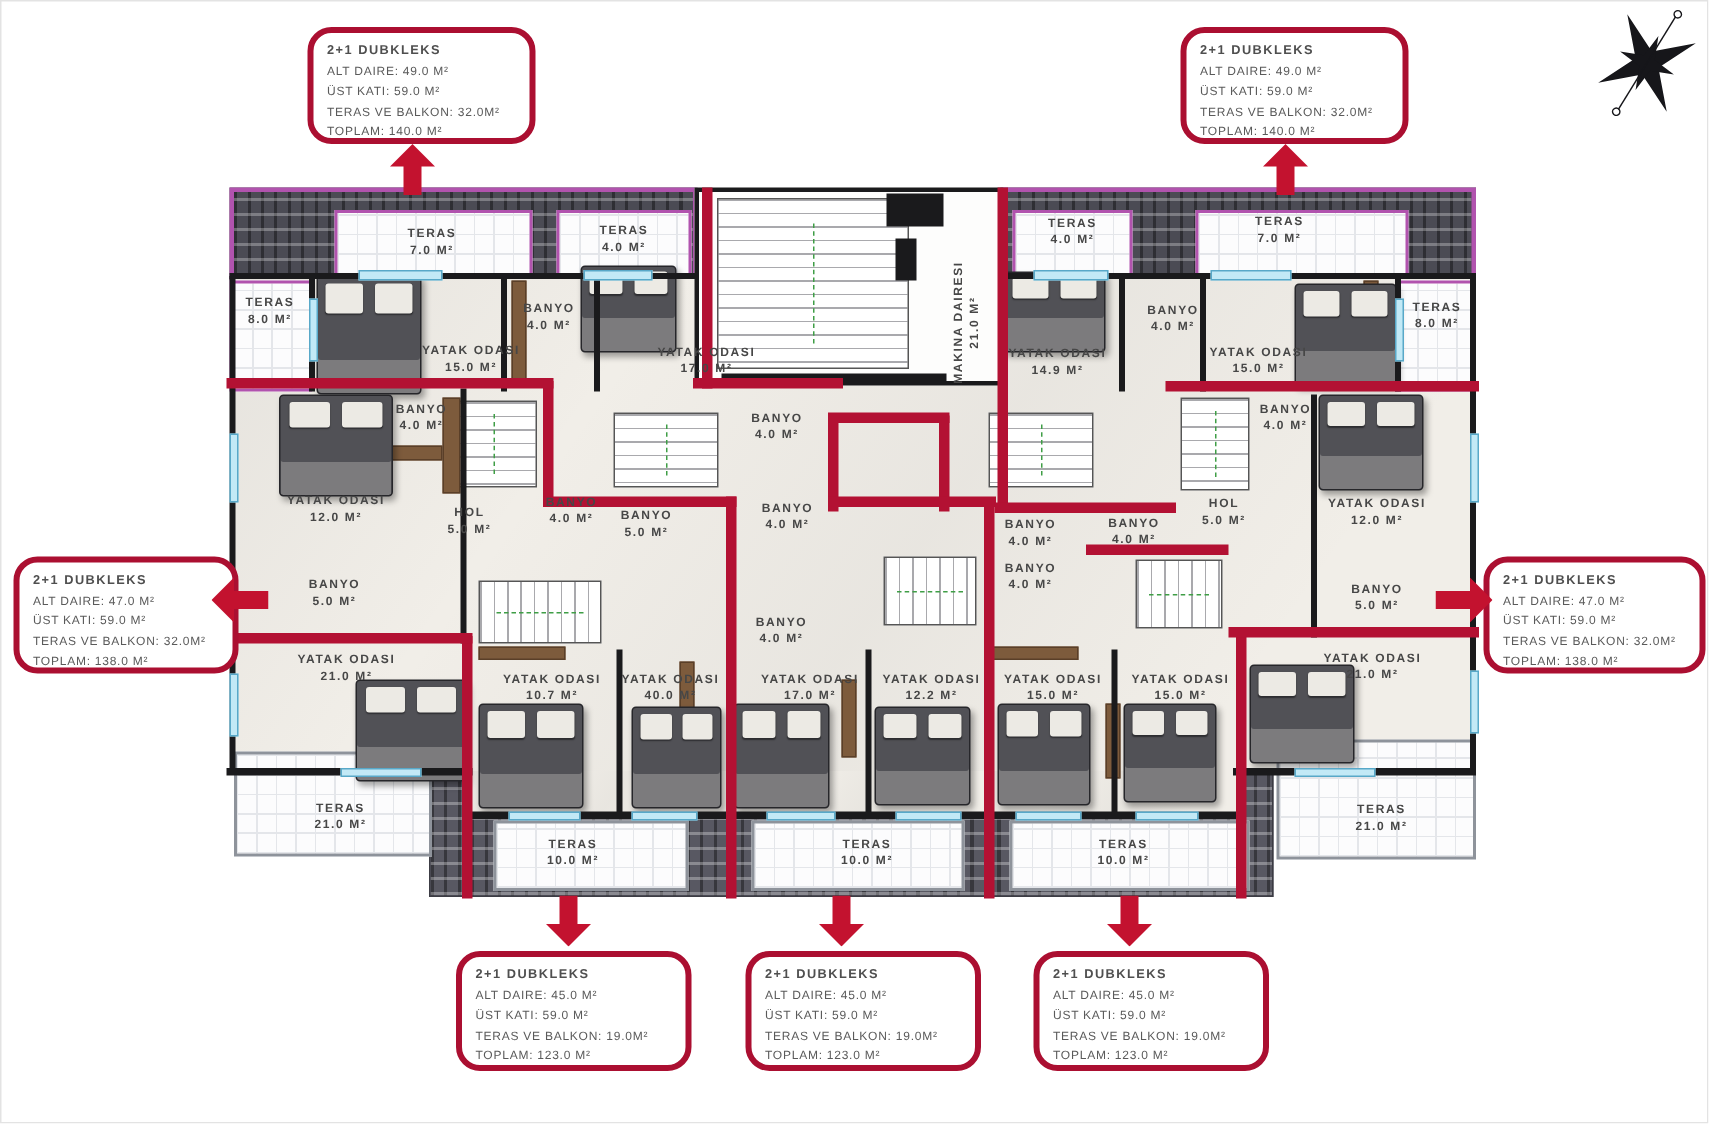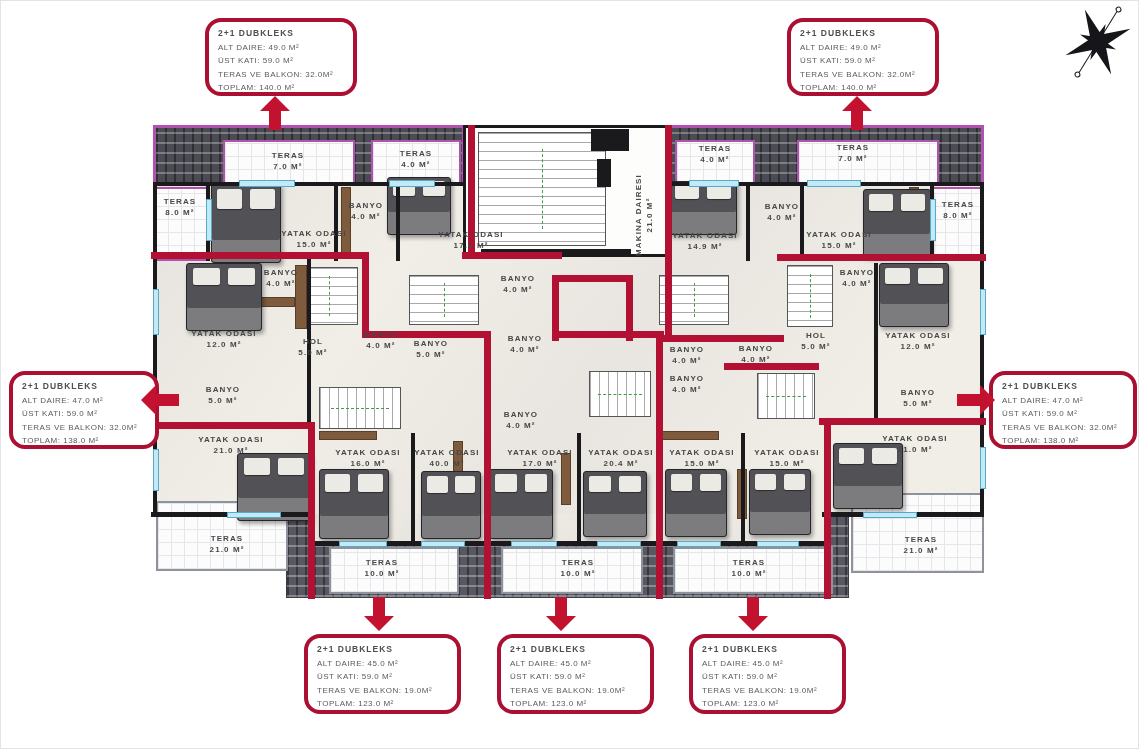--- a/index.html
+++ b/index.html
@@ -290,37 +290,37 @@
       <div class="rlabel" style="left: 230px; top: 444px;">
         <div>YATAK ODASI</div>
         <div>21.0 M²</div>
       </div>
       <div class="rlabel" style="left: 226px; top: 543px;">
         <div>TERAS</div>
         <div>21.0 M²</div>
       </div>
       <div class="rlabel" style="left: 367px; top: 457px;">
         <div>YATAK ODASI</div>
-        <div>16.0 M²</div>
+        <div>10.7 M²</div>
       </div>
       <div class="rlabel" style="left: 446px; top: 457px;">
         <div>YATAK ODASI</div>
         <div>40.0 M²</div>
       </div>
       <div class="rlabel" style="left: 381px; top: 567px;">
         <div>TERAS</div>
         <div>10.0 M²</div>
       </div>
       <div class="rlabel" style="left: 539px; top: 457px;">
         <div>YATAK ODASI</div>
         <div>17.0 M²</div>
       </div>
       <div class="rlabel" style="left: 620px; top: 457px;">
         <div>YATAK ODASI</div>
-        <div>20.4 M²</div>
+        <div>12.2 M²</div>
       </div>
       <div class="rlabel" style="left: 577px; top: 567px;">
         <div>TERAS</div>
         <div>10.0 M²</div>
       </div>
       <div class="rlabel" style="left: 701px; top: 457px;">
         <div>YATAK ODASI</div>
         <div>15.0 M²</div>
       </div>
       <div class="rlabel" style="left: 786px; top: 457px;">

